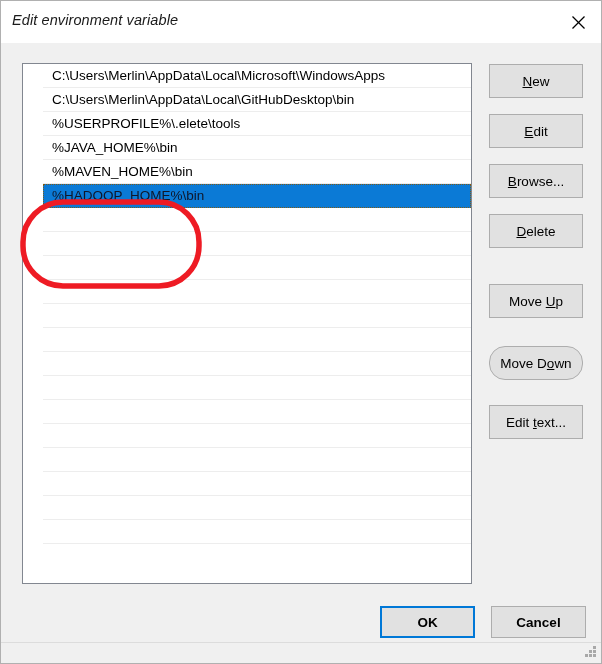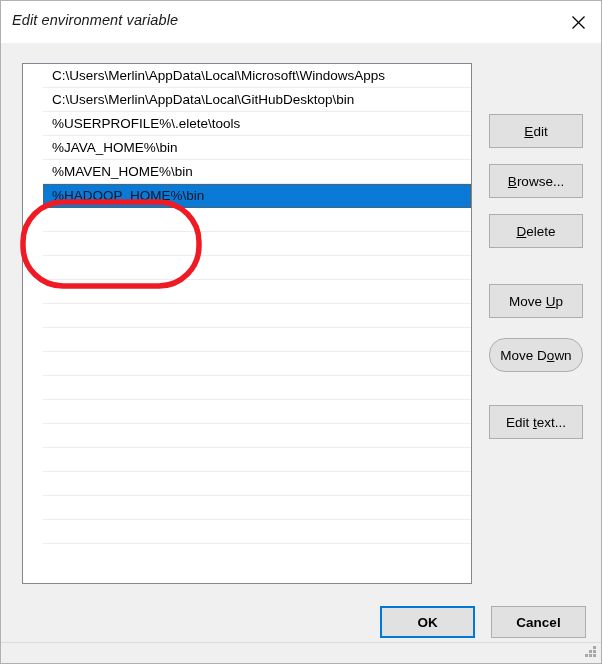--- a/index.html
+++ b/index.html
@@ -128,21 +128,21 @@
   }
   .btn u { text-decoration: underline; }
 
   .btn-side { left: 488px; width: 94px; height: 34px; }
 
   .btn-new       { top: 21px; }
   .btn-edit      { top: 71px; }
   .btn-browse    { top: 121px; text-align: center; }
   .btn-delete    { top: 171px; }
   .btn-moveup    { top: 241px; }
-  .btn-movedown  { top: 295px; border-radius: 16px; }
+  .btn-movedown  { top: 303px; border-radius: 16px; }
   .btn-edittext  { top: 362px; }
 
   
   .btn-bottom { width: 95px; height: 32px; top: 563px; font-weight: bold; }
   .btn-ok {
     left: 379px;
     border: 2px solid #0078d7;
   }
   .btn-cancel { left: 490px; }
 
@@ -219,20 +219,23 @@
           <div class="list-row empty">&nbsp;</div>
           <div class="list-row empty">&nbsp;</div>
           <div class="list-row empty">&nbsp;</div>
           <div class="list-row empty">&nbsp;</div>
           <div class="list-row empty">&nbsp;</div>
           <div class="list-row empty">&nbsp;</div>
           <div class="list-row empty">&nbsp;</div>
         </div>
     </div>
 
+    <button class="btn btn-side btn-new">
+        <span><u>N</u>ew</span>
+      </button>
     <button class="btn btn-side btn-edit">
         <span><u>E</u>dit</span>
       </button>
     <button class="btn btn-side btn-browse">
         <span><u>B</u>rowse...</span>
       </button>
     <button class="btn btn-side btn-delete">
         <span><u>D</u>elete</span>
       </button>
     <button class="btn btn-side btn-moveup">

